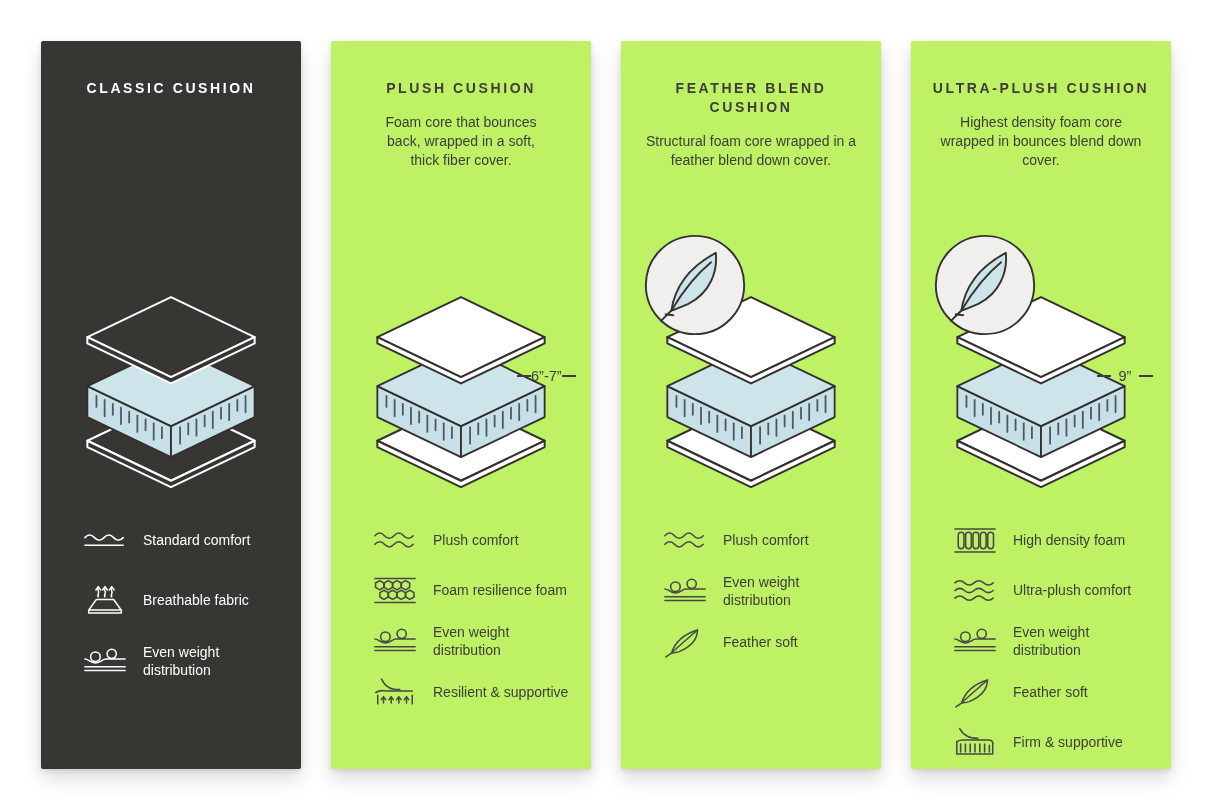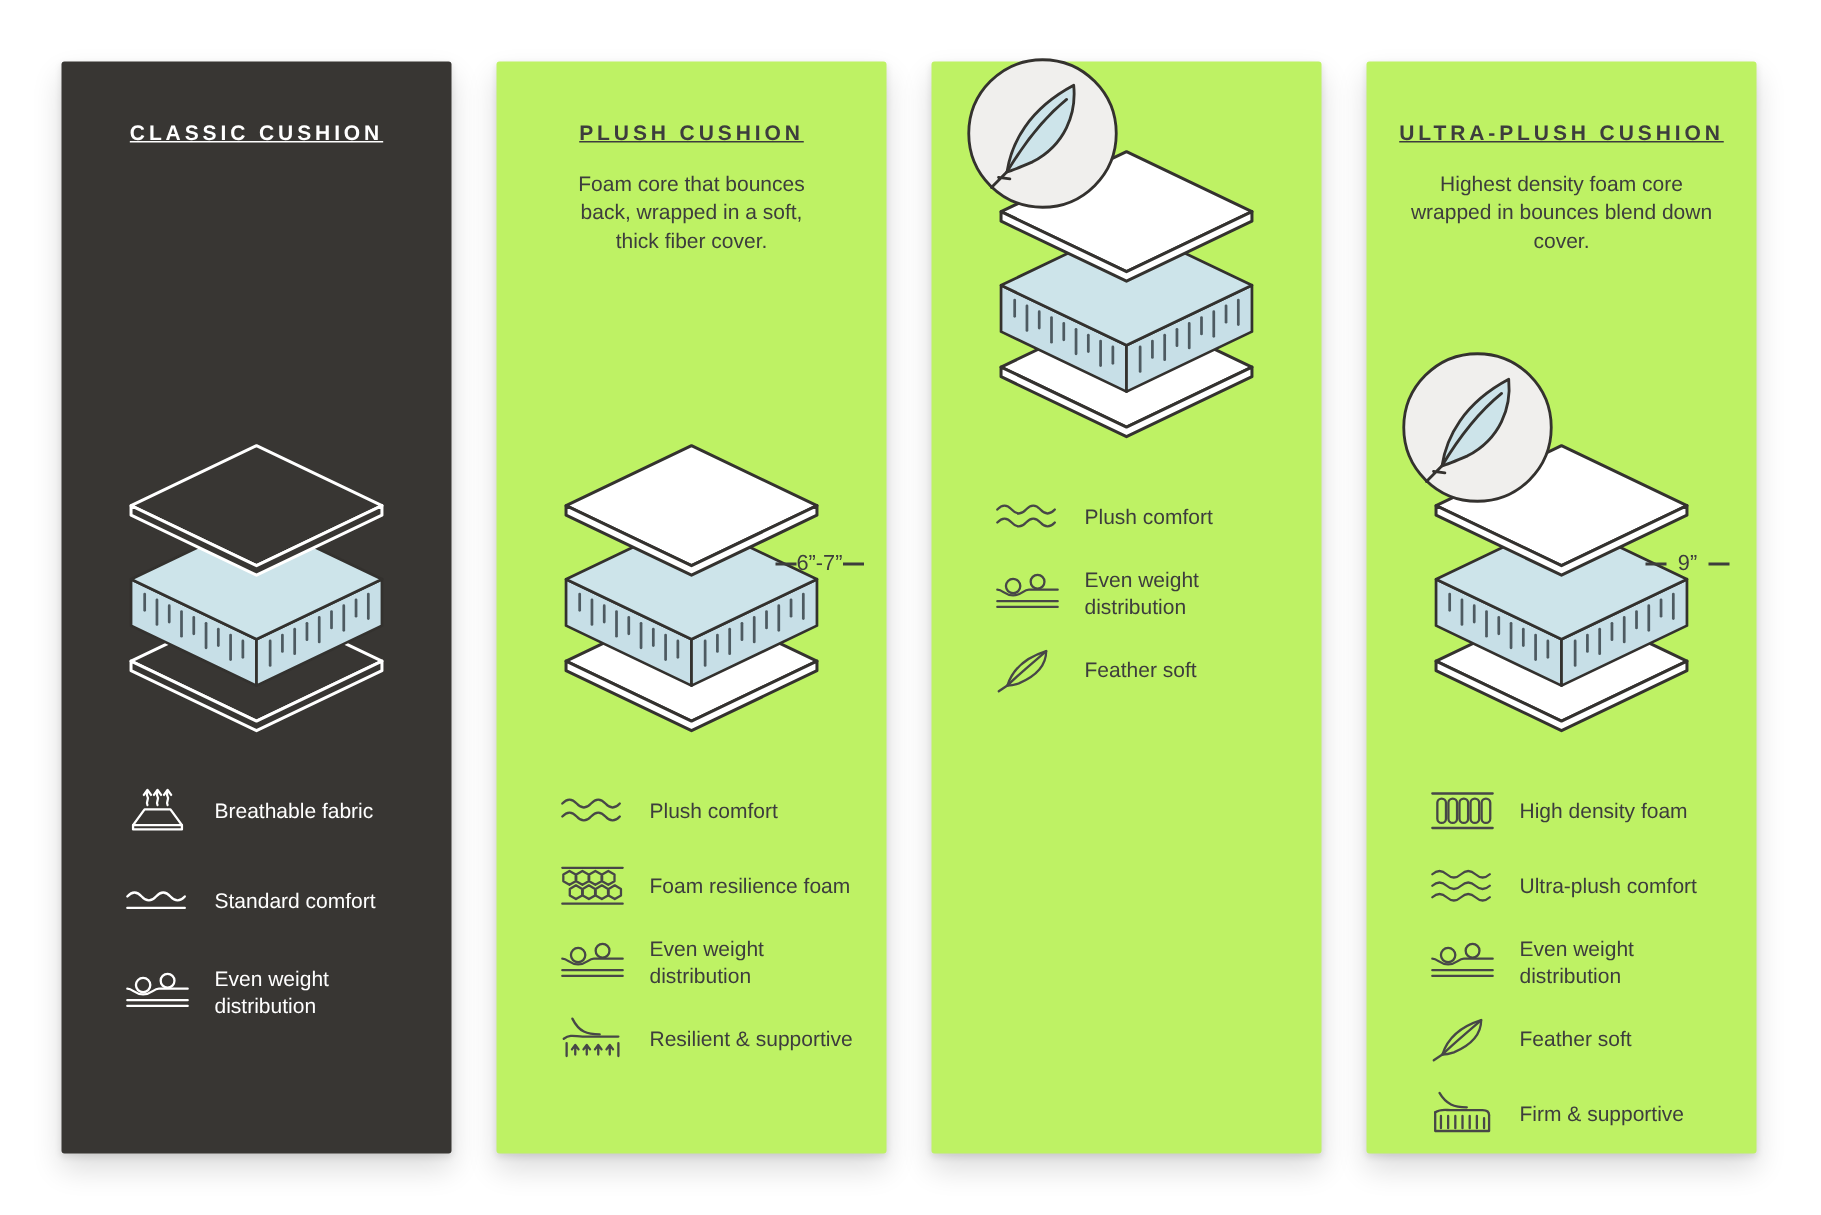--- a/index.html
+++ b/index.html
@@ -12,21 +12,21 @@
   .board { display:flex; gap:30px; padding:41px 0 0 41px; }
   .card {
     width:260px; height:728px; flex:none; border-radius:2px;
     padding:0 20px; position:relative;
     box-shadow:0 10px 20px rgba(0,0,0,.14), 0 2px 5px rgba(0,0,0,.10);
   }
   .card--dark  { background:#383633; --line:#ffffff; --slab:#383633; --card-bg:#383633; --icon:#ffffff; --text:#ffffff; }
   .card--light { background:#bef264; --line:#34322f; --slab:#ffffff; --card-bg:#f0efed; --icon:#474747; --text:#3d3d3d; }
   .title {
     font-size:14px; font-weight:700; line-height:19px; letter-spacing:2.6px;
-    text-align:center; color:var(--text); margin:38px auto 0; text-transform:uppercase;text-decoration:underline;
+    text-align:center; color:var(--text); margin:38px auto 0; text-transform:uppercase;
   }
   .desc { font-size:14px; line-height:19px; text-align:center; color:var(--text); margin:15px auto 0; }
   .desc--w150 { max-width:150px; } .desc--w175 { max-width:175px; }
   .desc--w212 { max-width:214px; } .desc--w205 { max-width:205px; }
   .head { height:158px; }
   .illus { position:relative; height:272px; }
   .stack { position:absolute; left:50%; transform:translateX(-50%); bottom:18px; width:200px; height:196px; }
   .badge { position:absolute; left:2px; top:-4px; width:104px; height:104px; }
   .measure {
     position:absolute; right:-2px; top:78px; height:122px; width:56px;
@@ -179,32 +179,32 @@
     </div>
     <div class="illus">
       <svg class="stack" viewBox="0 0 220 215">
           <use href="#cushion-stack"></use>
         </svg>
     </div>
     <ul class="features">
         <li class="feature">
           <span class="fi-wrap">
             <svg class="fi" viewBox="0 0 48 32">
+              <use href="#wave-single-icon"></use>
+            </svg>
+          </span>
+          <span class="fl">Standard comfort</span>
+        </li>
+        <li class="feature">
+          <span class="fi-wrap">
+            <svg class="fi" viewBox="0 0 48 32">
               <use href="#breathable-fabric-icon"></use>
             </svg>
           </span>
           <span class="fl">Breathable fabric</span>
-        </li>
-        <li class="feature">
-          <span class="fi-wrap">
-            <svg class="fi" viewBox="0 0 48 32">
-              <use href="#wave-single-icon"></use>
-            </svg>
-          </span>
-          <span class="fl">Standard comfort</span>
         </li>
         <li class="feature">
           <span class="fi-wrap">
             <svg class="fi" viewBox="0 0 48 32">
               <use href="#even-weight-icon"></use>
             </svg>
           </span>
           <span class="fl">Even weight distribution</span>
         </li>
       </ul>
@@ -257,20 +257,24 @@
             <svg class="fi" viewBox="0 0 48 32">
               <use href="#resilient-support-icon"></use>
             </svg>
           </span>
           <span class="fl">Resilient &amp; supportive</span>
         </li>
       </ul>
   </section>
 
   <section class="card card--light">
+    <div class="head">
+      <h2 class="title">FEATHER BLEND CUSHION</h2>
+      <p class="desc desc--w212">Structural foam core wrapped in a feather blend down cover.</p>
+    </div>
     <div class="illus">
       <svg class="stack" viewBox="0 0 220 215">
           <use href="#cushion-stack"></use>
         </svg>
       <svg class="badge" viewBox="0 0 110 110">
           <use href="#feather-badge"></use>
         </svg>
     </div>
     <ul class="features">
         <li class="feature">

